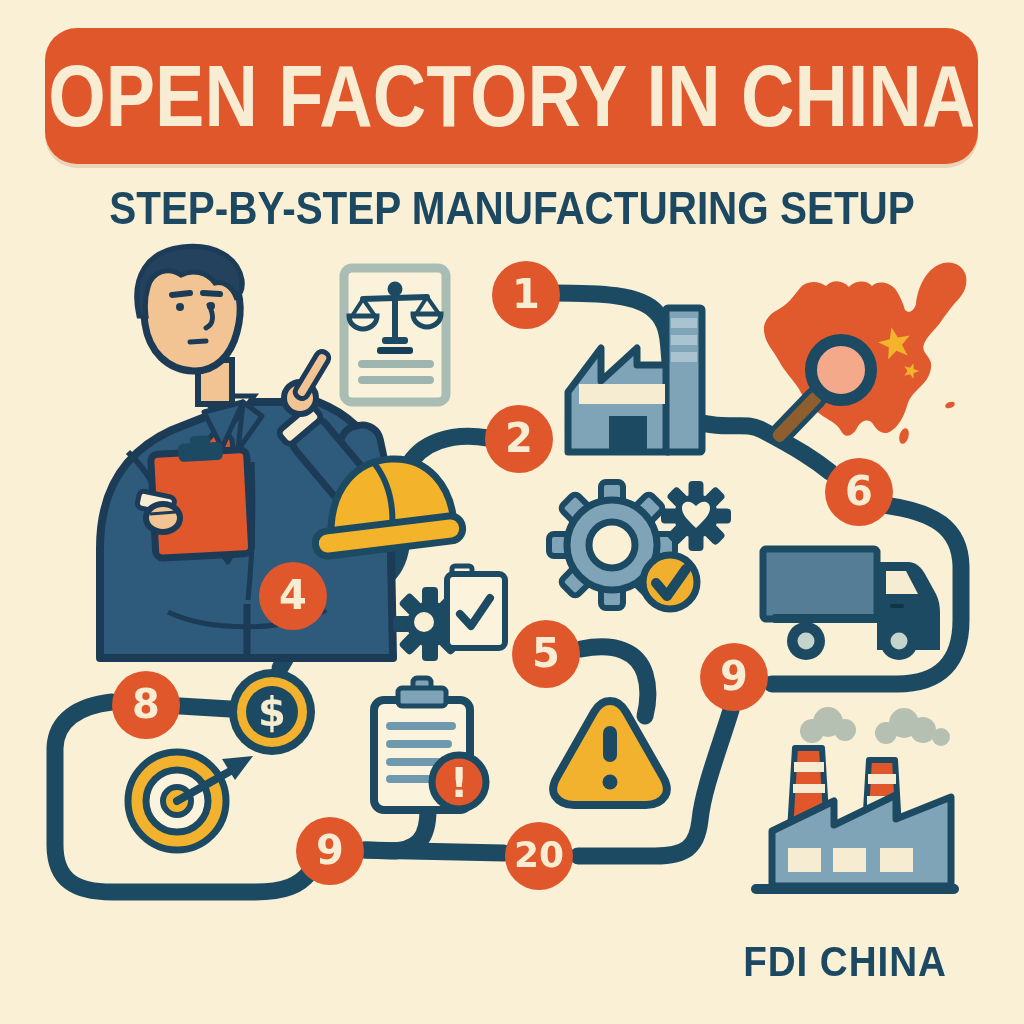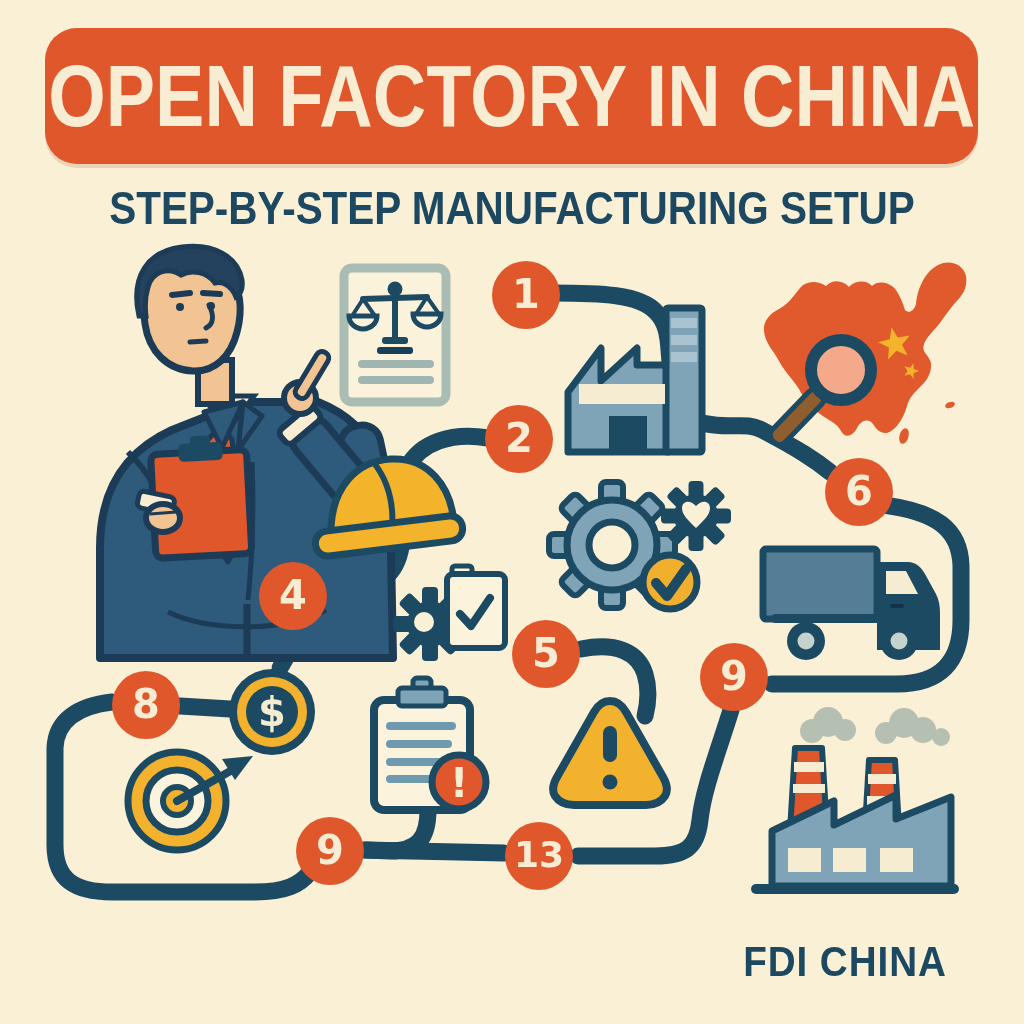--- a/index.html
+++ b/index.html
@@ -271,17 +271,17 @@
   <div class="badge" style="left:112px;top:671px">
       <span>8</span>
     </div>
   <div class="badge" style="left:700px;top:643px">
       <span>9</span>
     </div>
   <div class="badge" style="left:296px;top:817px">
       <span>9</span>
     </div>
   <div class="badge" style="left:505px;top:822px;font-size:36px">
-      <span>13</span>
+      <span>20</span>
     </div>
 
   <div class="brand">FDI CHINA</div>
 </div>
 
 </body></html>

